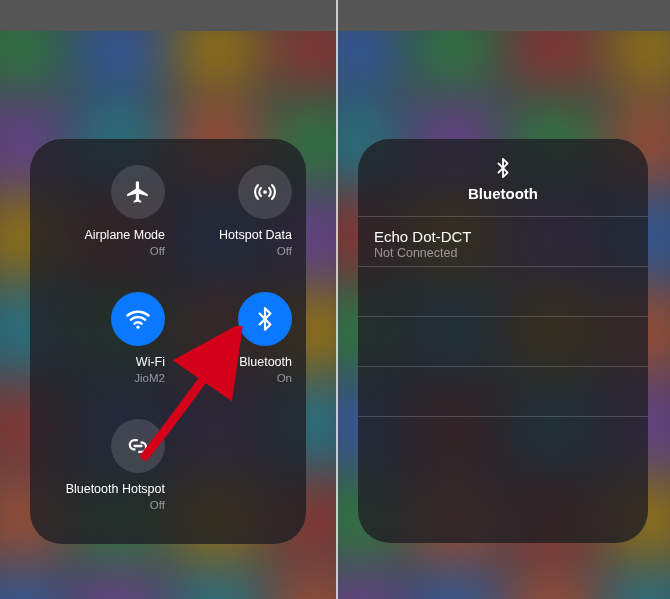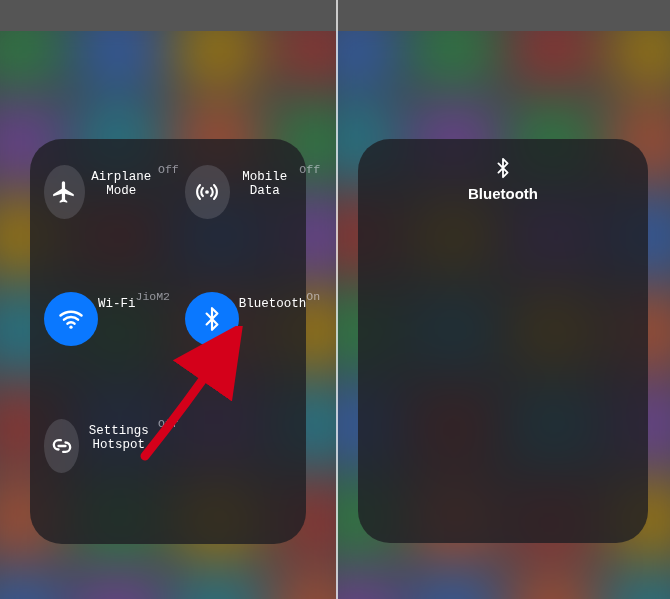--- a/index.html
+++ b/index.html
@@ -53,23 +53,22 @@
     background: rgba(30,30,34,0.78);
     border-radius: 32px;
     padding: 22px 14px 10px 14px;
     display: grid;
     grid-template-columns: 1fr 1fr;
     grid-template-rows: repeat(3, 1fr);
     column-gap: 6px;
     row-gap: 8px;
   }
   .tile {
-    display: flex; flex-direction: row; align-items: flex-start; justify-content: flex-start;
+    display: flex; flex-direction: column; align-items: flex-end; justify-content: flex-start;
     cursor: pointer;
-    font-family: Liberation Mono, monospace;
   }
   .iconcircle {
     width: 54px; height: 54px; border-radius: 50%;
     display: flex; align-items: center; justify-content: center;
     background: rgba(120,120,128,0.35);
     color: #fff;
     margin-top: 4px;
   }
   .iconcircle.on { background: #0a78ff; }
   .tile .label {
@@ -177,21 +176,21 @@
       <div class="tile">
         <div class="iconcircle">
           <svg width="28" height="28" viewBox="0 0 24 24" fill="none" stroke="white" stroke-width="1.8" stroke-linecap="round">
               <circle cx="12" cy="12" r="1.6" fill="white" stroke="none"></circle>
               <path d="M8.5 8.5a5 5 0 0 0 0 7"></path>
               <path d="M15.5 8.5a5 5 0 0 1 0 7"></path>
               <path d="M6 6a8.5 8.5 0 0 0 0 12"></path>
               <path d="M18 6a8.5 8.5 0 0 1 0 12"></path>
             </svg>
         </div>
-        <div class="label">Mobile Data</div>
+        <div class="label">Hotspot Data</div>
         <div class="status">Off</div>
       </div>
 
       <div class="tile">
         <div class="iconcircle on">
           <svg width="28" height="28" viewBox="0 0 24 24" fill="none" stroke="white" stroke-width="2.2" stroke-linecap="round">
               <path d="M3 9a14 14 0 0 1 18 0"></path>
               <path d="M6 12.5a9 9 0 0 1 12 0"></path>
               <path d="M9 16a4.5 4.5 0 0 1 6 0"></path>
               <circle cx="12" cy="19" r="1.4" fill="white" stroke="none"></circle>
@@ -213,21 +212,21 @@
 
 
       <div class="tile">
         <div class="iconcircle">
           <svg width="28" height="28" viewBox="0 0 24 24" fill="none" stroke="white" stroke-width="2" stroke-linecap="round">
               <path d="M9 15a4 4 0 1 1 0-8h2"></path>
               <path d="M15 9a4 4 0 1 1 0 8h-2"></path>
               <line x1="9" y1="12" x2="15" y2="12"></line>
             </svg>
         </div>
-        <div class="label">Settings Hotspot</div>
+        <div class="label">Bluetooth Hotspot</div>
         <div class="status">Off</div>
       </div>
 
     </div>
 
     <svg class="arrow" viewBox="0 0 140 140">
       <defs>
         <marker id="ah" markerWidth="8" markerHeight="8" refX="5" refY="4" orient="auto">
           <path d="M0 0 L8 4 L0 8 z" fill="#d4001a"></path>
         </marker>
@@ -271,17 +270,27 @@
 
     <div class="bt-card">
       <div class="bt-header">
         <span>
           <svg width="22" height="22" viewBox="0 0 24 24" fill="none" stroke="white" stroke-width="2" stroke-linejoin="round" stroke-linecap="round">
               <path d="M7 7l10 10-5 5V2l5 5L7 17"></path>
             </svg>
         </span>
         <div class="title">Bluetooth</div>
       </div>
+      <div class="bt-list">
+        <div class="bt-row">
+          <div class="name">Echo Dot-DCT</div>
+          <div class="sub">Not Connected</div>
+        </div>
+        <div class="bt-row empty"></div>
+        <div class="bt-row empty"></div>
+        <div class="bt-row empty"></div>
+        <div class="bt-row empty"></div>
+      </div>
     </div>
   </div>
 
   <div class="divider"></div>
 </div>
 
 </body></html>

